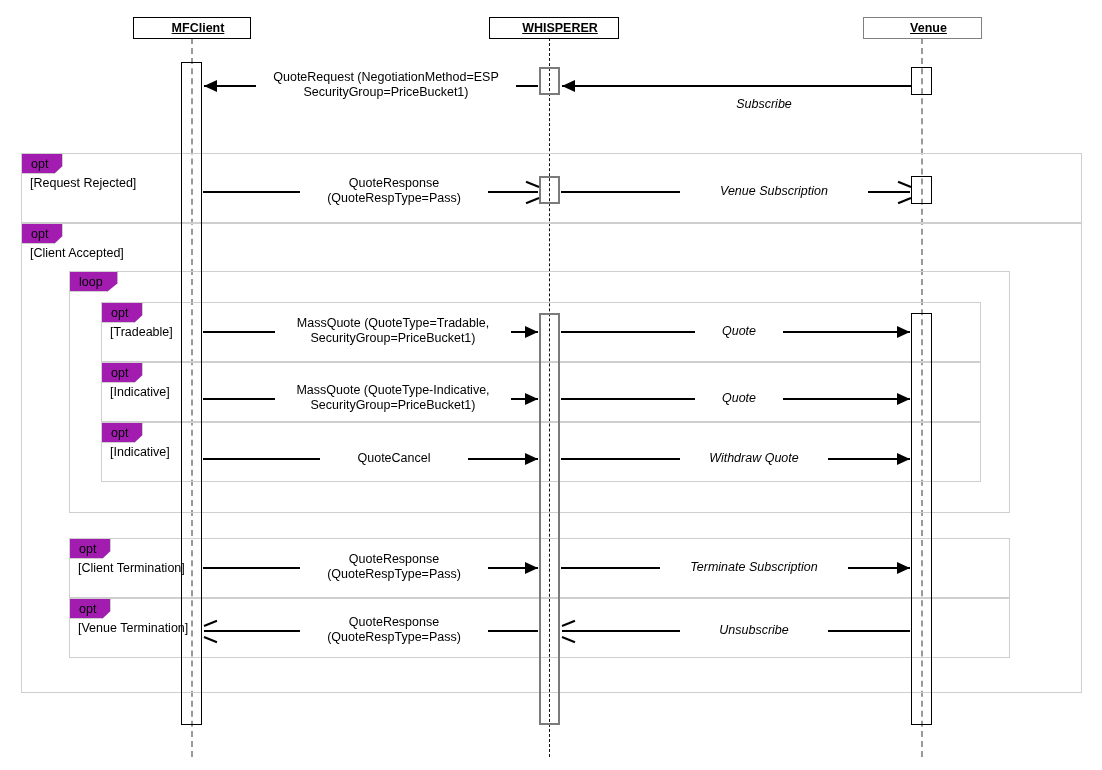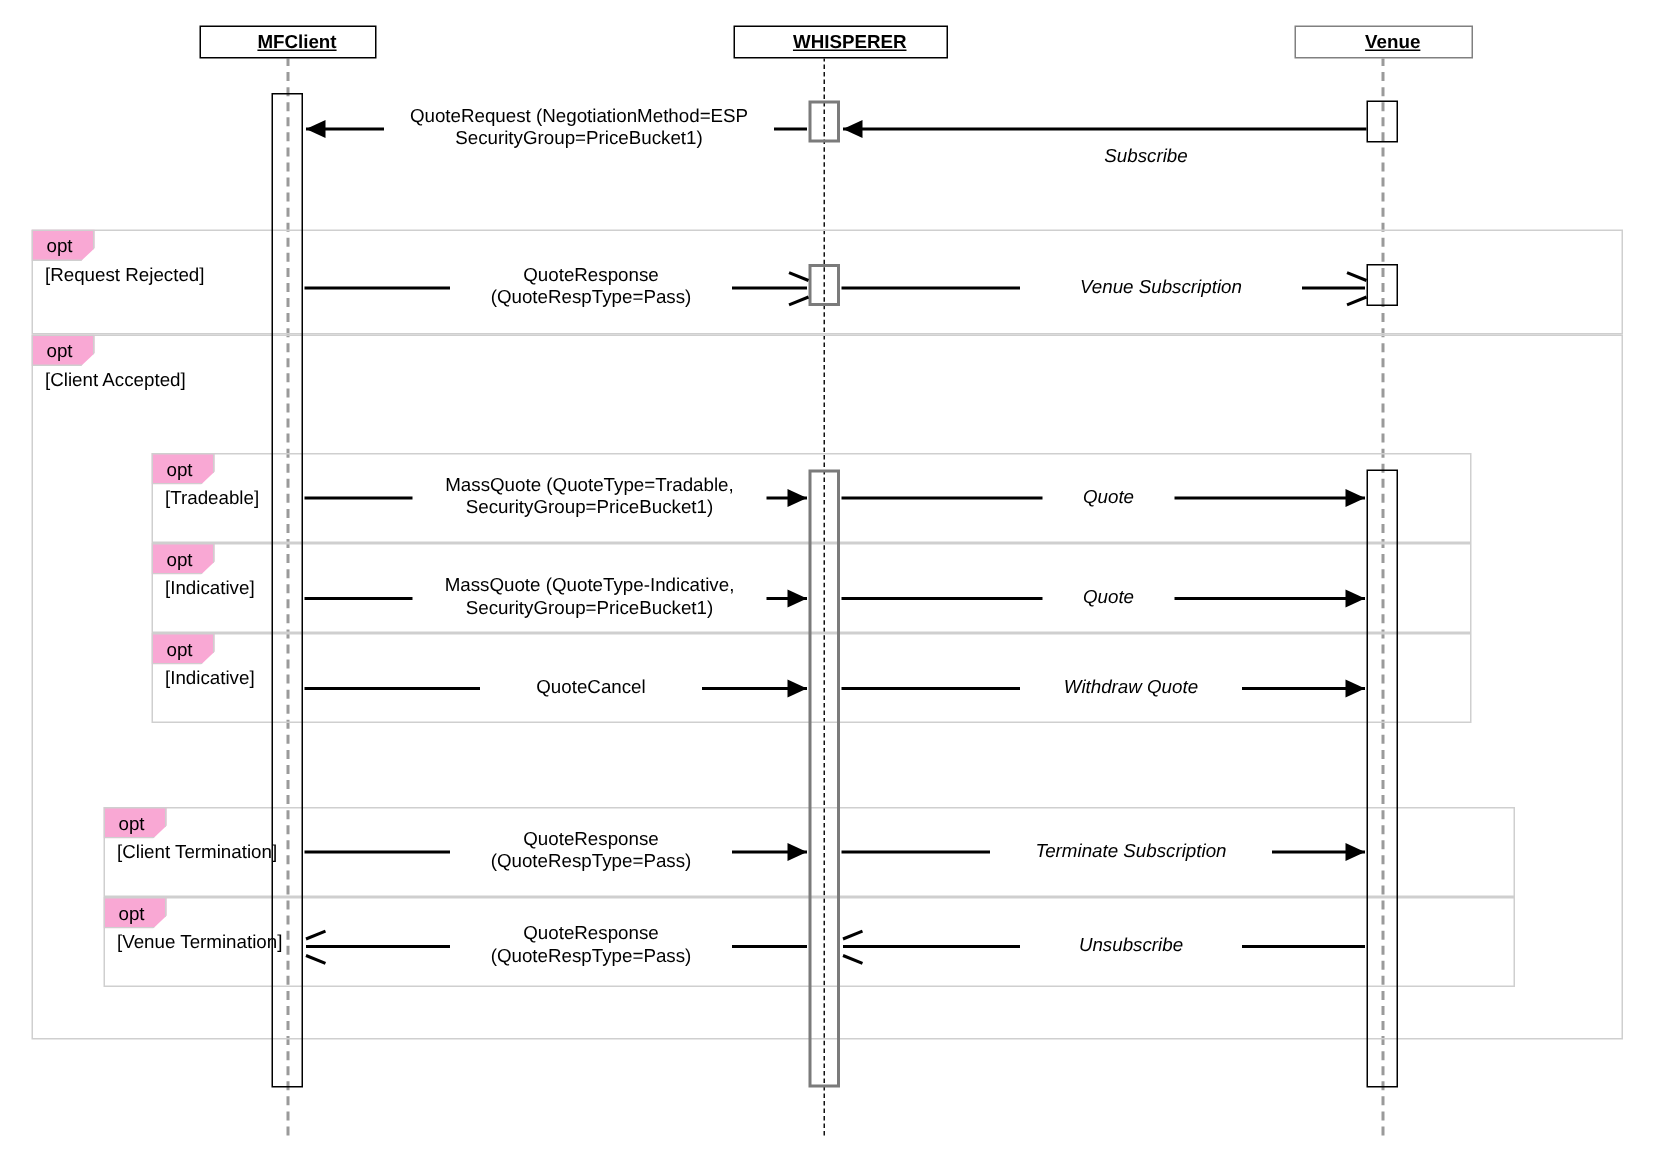--- a/index.html
+++ b/index.html
@@ -70,21 +70,21 @@
   }
   .frag-tab {
     position: absolute;
     left: -1px;
     top: -1px;
     height: 21px;
     line-height: 21px;
     padding: 0 14px 0 9px;
     font-size: 12.5px;
     color: #000000;
-    background: #f9a8d4;
+    background: #a21caf;
     border: 1px solid #cfcfcf;
     box-sizing: border-box;
     -webkit-clip-path: polygon(0 0, 100% 0, 100% 58%, 78% 100%, 0 100%);
     clip-path: polygon(0 0, 100% 0, 100% 58%, 78% 100%, 0 100%);
     z-index: 12;
   }
   .frag-guard {
     position: absolute;
     left: 8px;
     top: 22px;
@@ -170,20 +170,23 @@
     <div class="lifeline gray" style="left: 191px; top: 38px; height: 719px;"></div>
     <div class="lifeline black" style="left: 549px; top: 38px; height: 719px;"></div>
     <div class="lifeline gray" style="left: 921px; top: 38px; height: 719px;"></div>
     <div class="fragment" style="left: 21px; top: 153px; width: 1061px; height: 70px;">
       <div class="frag-tab">opt</div>
       <div class="frag-guard">[Request Rejected]</div>
     </div>
     <div class="fragment" style="left: 21px; top: 223px; width: 1061px; height: 470px;">
       <div class="frag-tab">opt</div>
       <div class="frag-guard">[Client Accepted]</div>
+    </div>
+    <div class="fragment" style="left: 69px; top: 271px; width: 941px; height: 242px;">
+      <div class="frag-tab">loop</div>
     </div>
     <div class="fragment" style="left: 101px; top: 302px; width: 880px; height: 60px;">
       <div class="frag-tab">opt</div>
       <div class="frag-guard">[Tradeable]</div>
     </div>
     <div class="fragment" style="left: 101px; top: 362px; width: 880px; height: 60px;">
       <div class="frag-tab">opt</div>
       <div class="frag-guard">[Indicative]</div>
     </div>
     <div class="fragment" style="left: 101px; top: 422px; width: 880px; height: 60px;">
@@ -247,15 +250,15 @@
     <div class="arrow-head arrow-filled-right" style="top: 561.5px; left: 897px;"></div>
     <div class="msg-label italic" style="left: 660px; top: 560px; width: 180px;">Terminate Subscription</div>
     <div class="msg-line" style="left: 204px; top: 630px; width: 334px;"></div>
     <div class="arrow-open left" style="top: 624.5px; left: 204px;"></div>
     <div class="msg-label" style="left: 300px; top: 615px; width: 180px;">QuoteResponse
 (QuoteRespType=Pass)</div>
     <div class="msg-line" style="left: 562px; top: 630px; width: 348px;"></div>
     <div class="arrow-open left" style="top: 624.5px; left: 562px;"></div>
     <div class="msg-label italic" style="left: 680px; top: 623px; width: 140px;">Unsubscribe</div>
     <div class="lifeline-head head-black" style="left: 133px; top: 17px; width: 118px;"><span class="lbl">MFClient</span></div>
-    <div class="lifeline-head head-black" style="left: 489px; top: 17px; width: 143px;"><span class="lbl">WHISPERER</span></div>
+    <div class="lifeline-head head-black" style="left: 489px; top: 17px; width: 130px;"><span class="lbl">WHISPERER</span></div>
     <div class="lifeline-head head-gray" style="left: 863px; top: 17px; width: 119px;"><span class="lbl">Venue</span></div>
   </div>
 
 </body></html>

